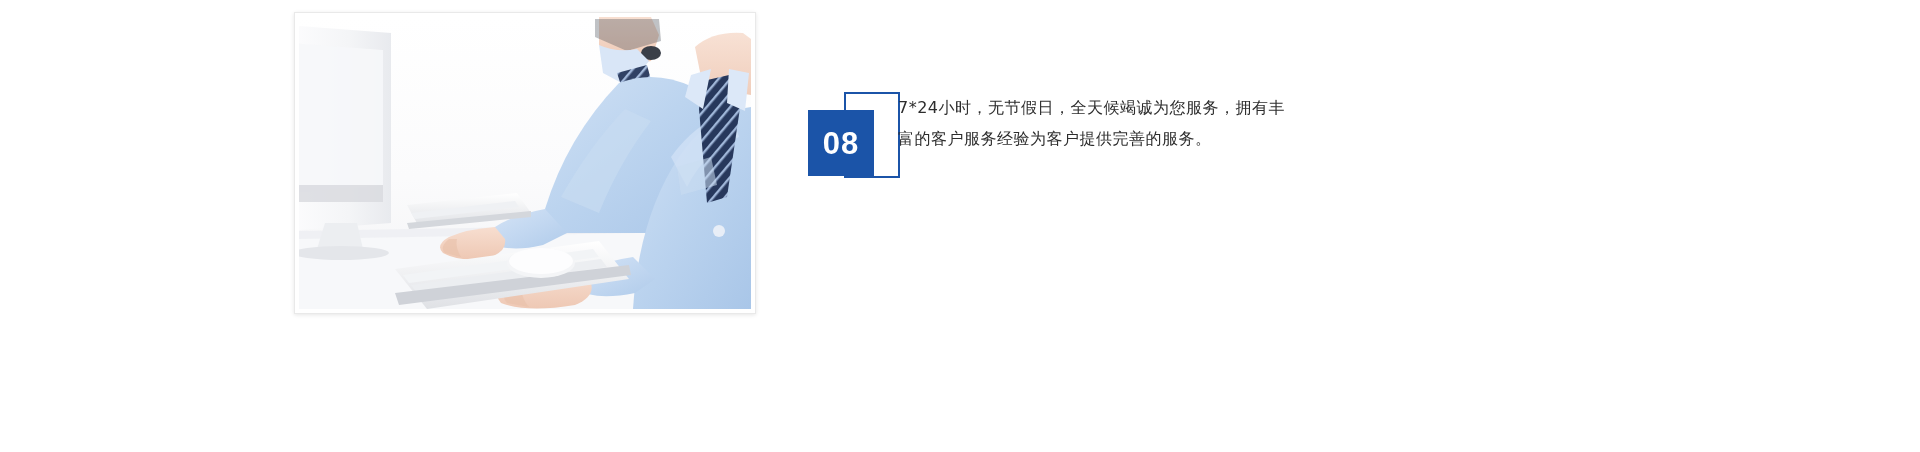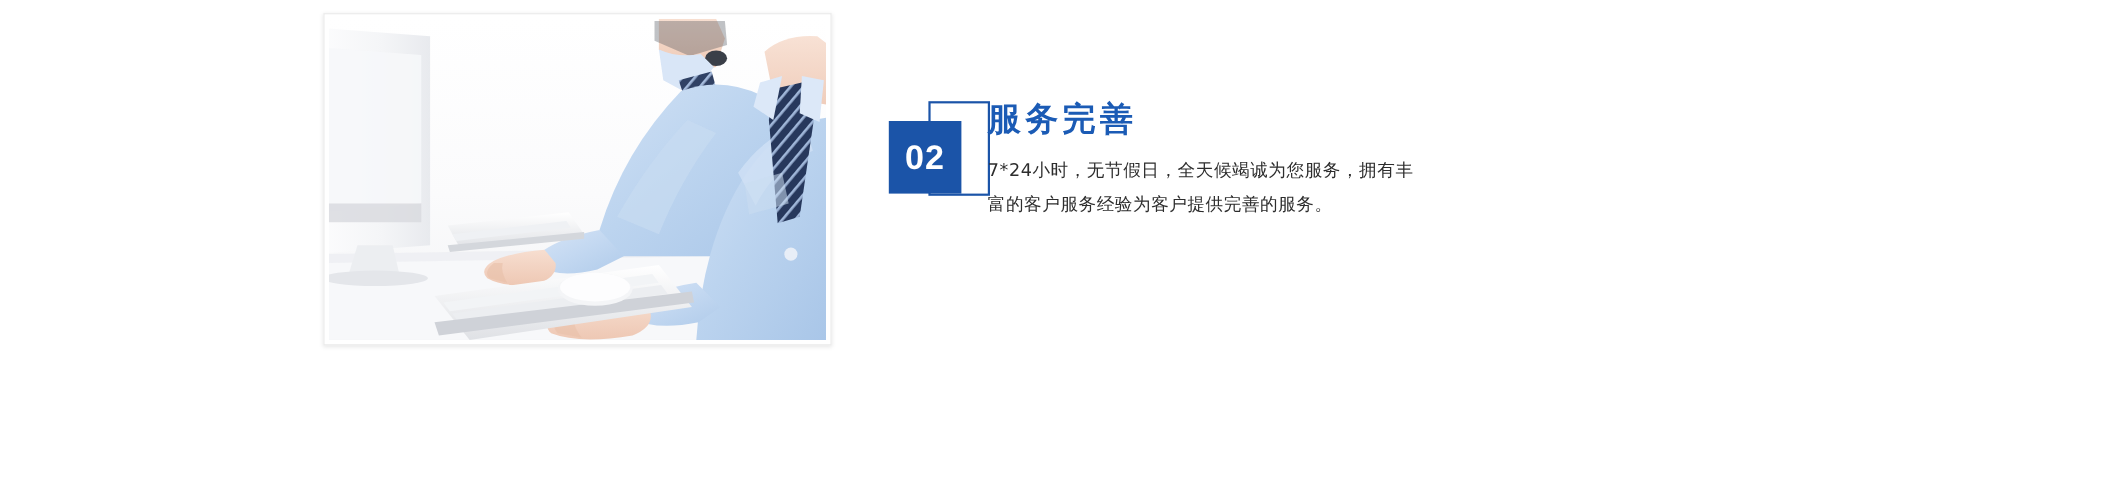--- a/index.html
+++ b/index.html
@@ -235,23 +235,22 @@
         </g>
       </svg>
     </div>
   </div>
 
   <div class="content">
 
     <div class="badge">
       <div class="badge-outline"></div>
       <div class="badge-square"></div>
-      <div class="badge-num">02</div>
+      <div class="badge-num">08</div>
     </div>
 
     <div class="text-col">
-      <h2 class="title">服务完善</h2>
       <p class="desc">7*24小时，无节假日，全天候竭诚为您服务，拥有丰富的客户服务经验为客户提供完善的服务。</p>
     </div>
 
   </div>
 
 </div>
 
 </body></html>

